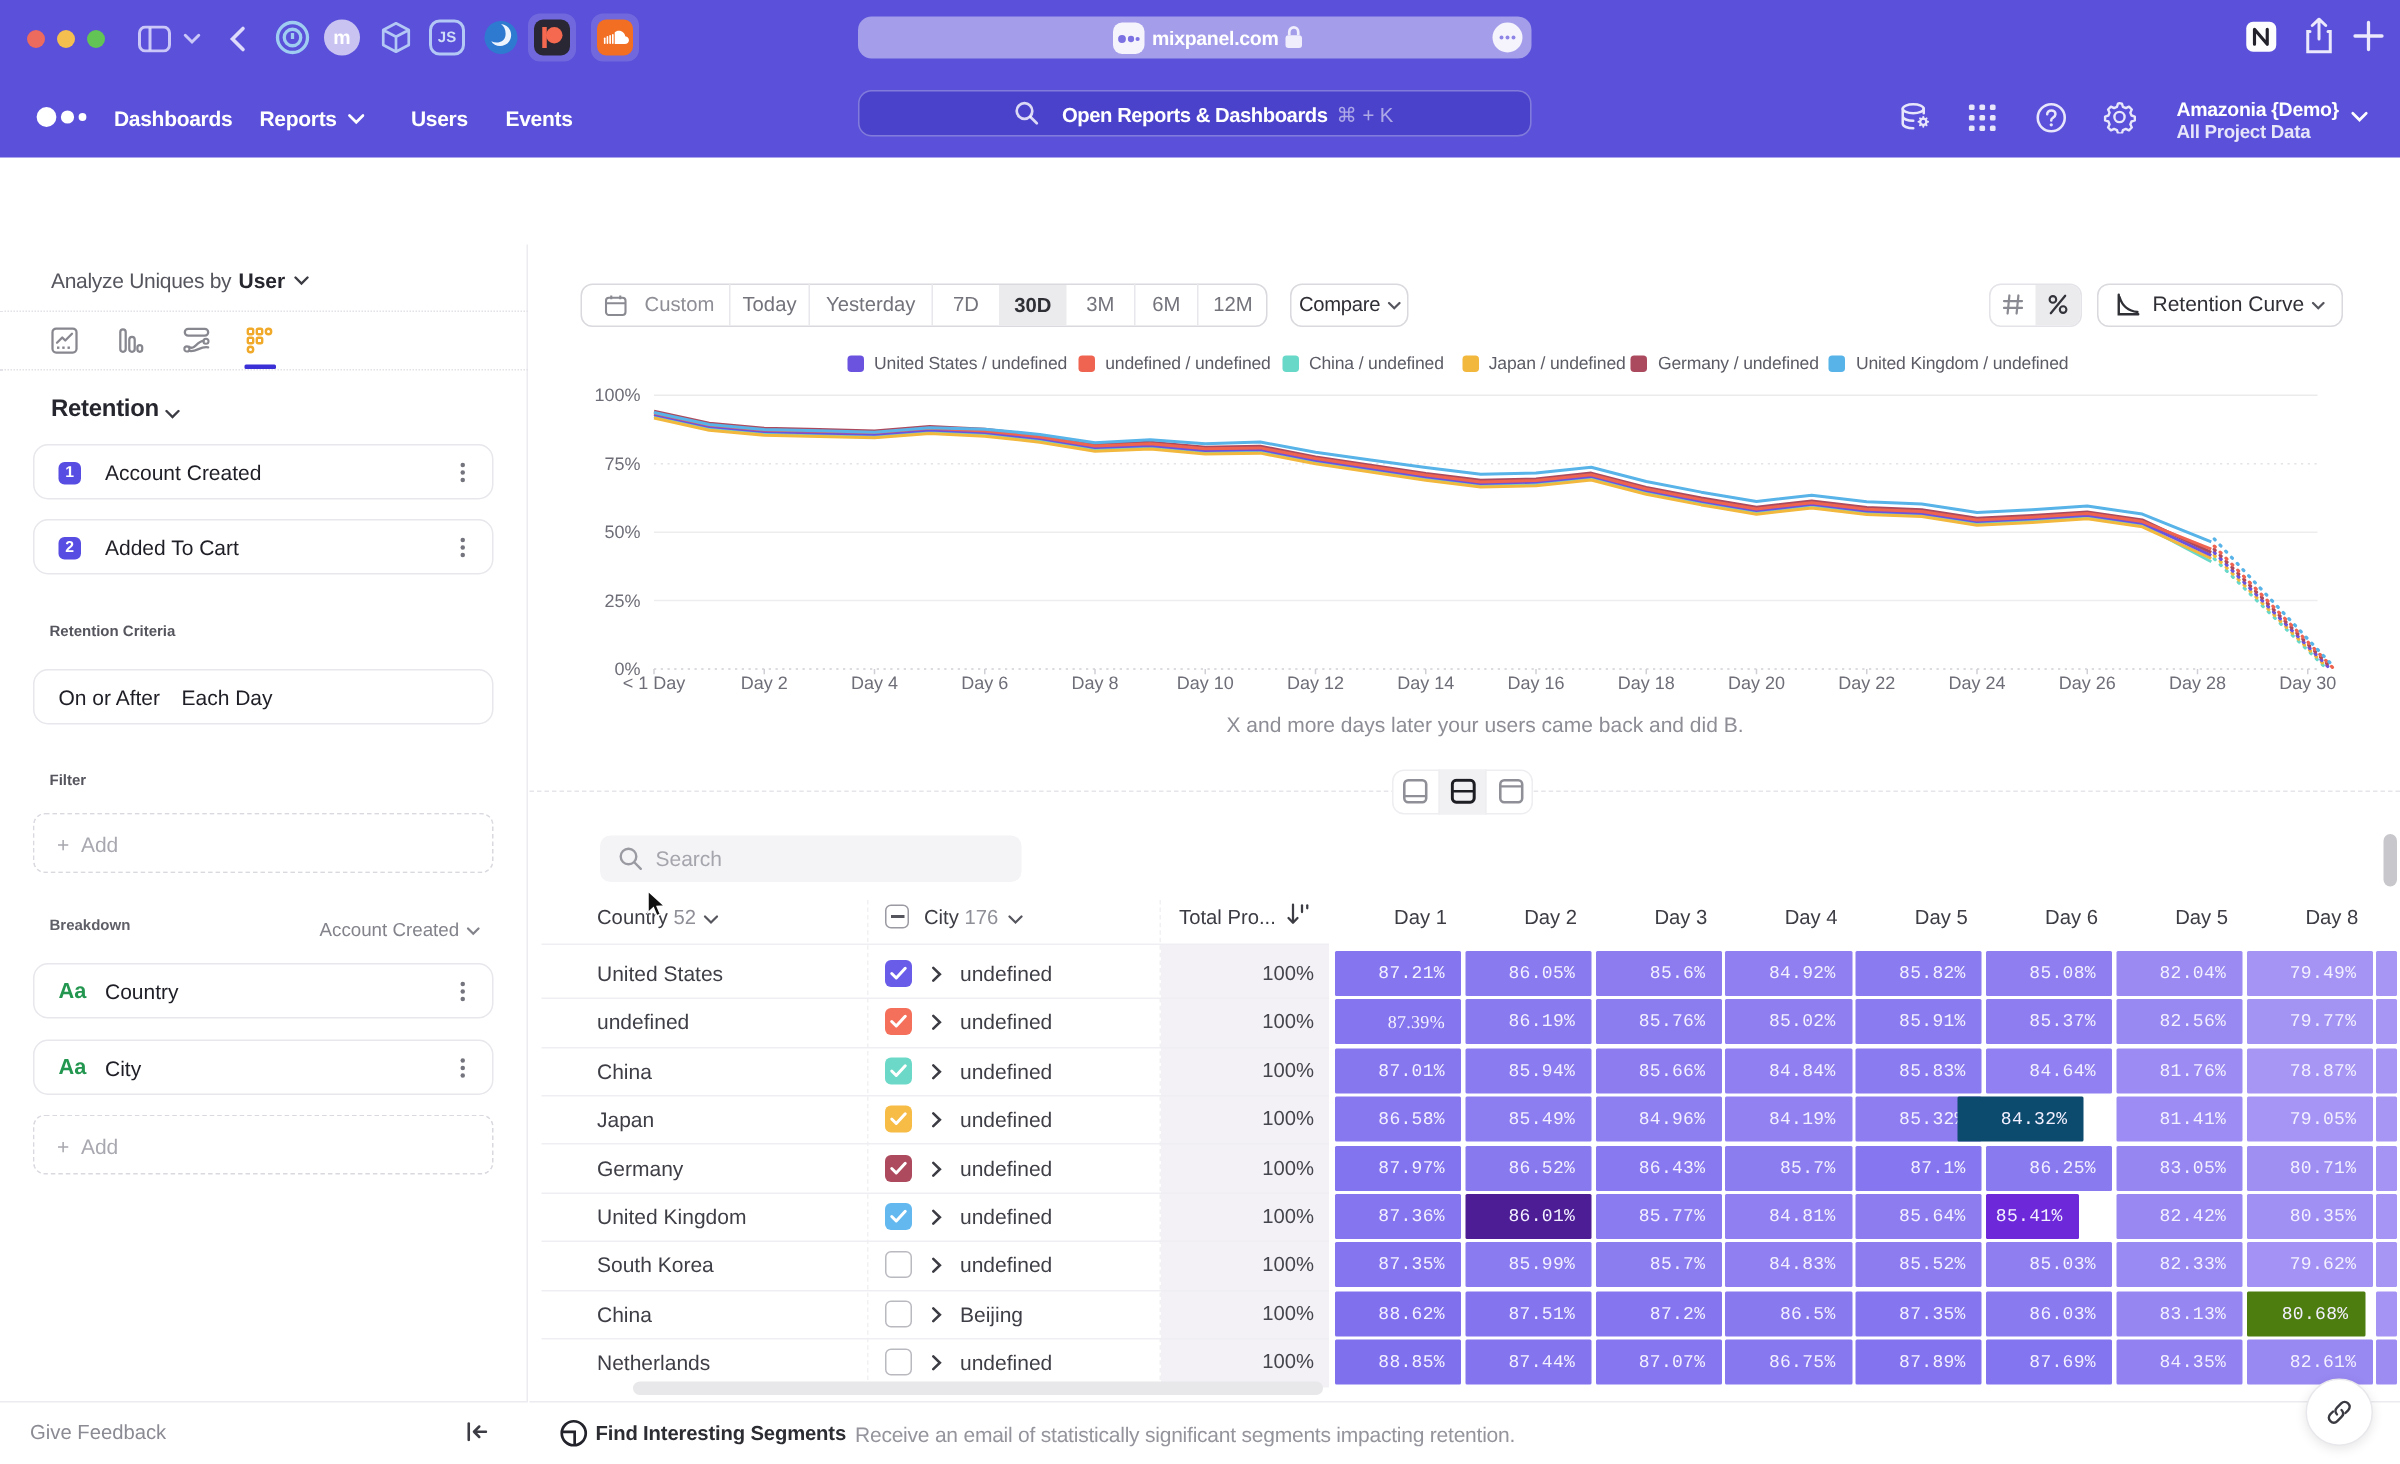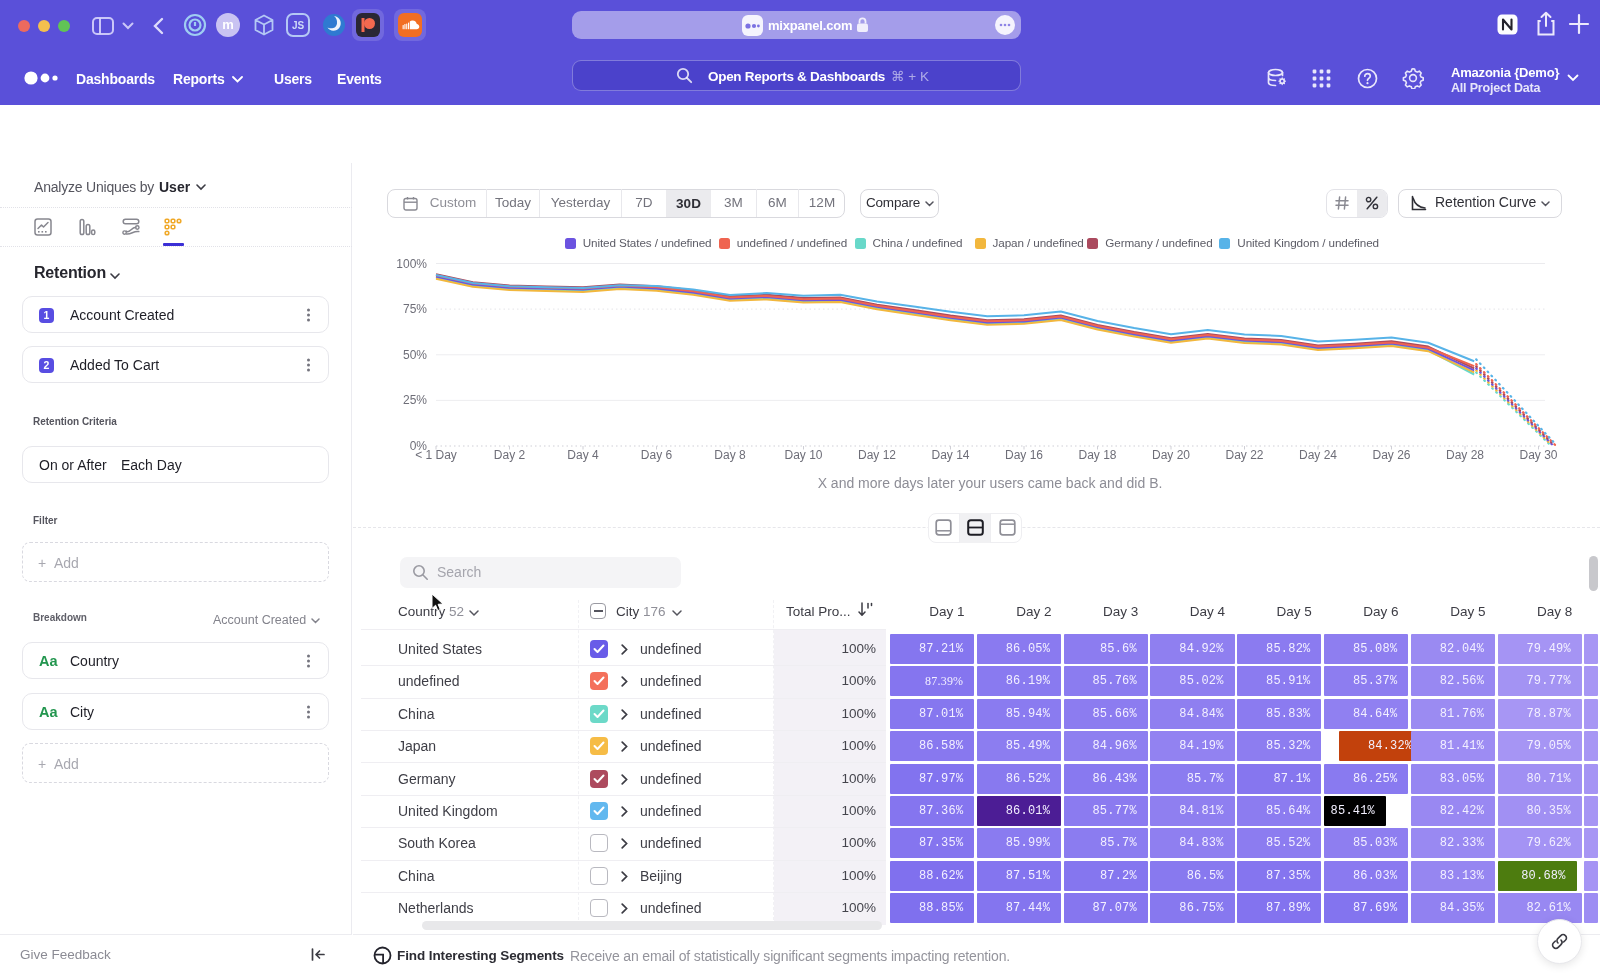--- a/index.html
+++ b/index.html
@@ -572,39 +572,39 @@
   <div class="cell" style="left:884.2px;top:535.8px;width:84.3px;background:rgb(139,123,240);">85.83%</div>
   <div class="cell" style="left:971.0px;top:535.8px;width:84.3px;background:rgb(144,128,241);">84.64%</div>
   <div class="cell" style="left:1057.8px;top:535.8px;width:84.3px;background:rgb(155,139,242);">81.76%</div>
   <div class="cell" style="left:1144.6px;top:535.8px;width:84.3px;background:rgb(167,150,244);">78.87%</div>
   <div class="cell" style="left:1231.4px;top:535.8px;width:13.6px;background:rgb(167,150,244);"></div>
   <div class="cell" style="left:537.0px;top:568.2px;width:84.3px;background:rgb(136,120,239);">86.58%</div>
   <div class="cell" style="left:623.8px;top:568.2px;width:84.3px;background:rgb(140,125,240);">85.49%</div>
   <div class="cell" style="left:710.6px;top:568.2px;width:84.3px;background:rgb(142,127,240);">84.96%</div>
   <div class="cell" style="left:797.4px;top:568.2px;width:84.3px;background:rgb(146,130,241);">84.19%</div>
   <div class="cell" style="left:884.2px;top:568.2px;width:84.3px;background:rgb(141,125,240);">85.32%</div>
-  <div class="cell" style="left:986px;top:568.2px;width:84.3px;background:#c2410c;">84.32%</div>
+  <div class="cell" style="left:952px;top:568.2px;width:84.3px;background:#0c4a6e;">84.32%</div>
   <div class="cell" style="left:1057.8px;top:568.2px;width:84.3px;background:rgb(157,140,243);">81.41%</div>
   <div class="cell" style="left:1144.6px;top:568.2px;width:84.3px;background:rgb(166,149,244);">79.05%</div>
   <div class="cell" style="left:1231.4px;top:568.2px;width:13.6px;background:rgb(167,150,244);"></div>
   <div class="cell" style="left:537.0px;top:600.6px;width:84.3px;background:rgb(130,115,239);">87.97%</div>
   <div class="cell" style="left:623.8px;top:600.6px;width:84.3px;background:rgb(136,121,239);">86.52%</div>
   <div class="cell" style="left:710.6px;top:600.6px;width:84.3px;background:rgb(136,121,240);">86.43%</div>
   <div class="cell" style="left:797.4px;top:600.6px;width:84.3px;background:rgb(139,124,240);">85.7%</div>
   <div class="cell" style="left:884.2px;top:600.6px;width:84.3px;background:rgb(134,118,239);">87.1%</div>
   <div class="cell" style="left:971.0px;top:600.6px;width:84.3px;background:rgb(137,122,240);">86.25%</div>
   <div class="cell" style="left:1057.8px;top:600.6px;width:84.3px;background:rgb(150,134,242);">83.05%</div>
   <div class="cell" style="left:1144.6px;top:600.6px;width:84.3px;background:rgb(160,143,243);">80.71%</div>
   <div class="cell" style="left:1231.4px;top:600.6px;width:13.6px;background:rgb(165,148,244);"></div>
   <div class="cell" style="left:537.0px;top:633.0px;width:84.3px;background:rgb(133,117,239);">87.36%</div>
   <div class="cell" style="left:623.8px;top:633.0px;width:84.3px;background:#4c1d95;">86.01%</div>
   <div class="cell" style="left:710.6px;top:633.0px;width:84.3px;background:rgb(139,123,240);">85.77%</div>
   <div class="cell" style="left:797.4px;top:633.0px;width:84.3px;background:rgb(143,127,240);">84.81%</div>
   <div class="cell" style="left:884.2px;top:633.0px;width:84.3px;background:rgb(140,124,240);">85.64%</div>
-  <div class="cell" style="left:971.0px;top:633.0px;width:62px;background:#000000;">85.41%</div>
+  <div class="cell" style="left:971.0px;top:633.0px;width:62px;background:#6d28d9;">85.41%</div>
   <div class="cell" style="left:1057.8px;top:633.0px;width:84.3px;background:rgb(153,136,242);">82.42%</div>
   <div class="cell" style="left:1144.6px;top:633.0px;width:84.3px;background:rgb(161,144,243);">80.35%</div>
   <div class="cell" style="left:1231.4px;top:633.0px;width:13.6px;background:rgb(166,149,244);"></div>
   <div class="cell" style="left:537.0px;top:665.4px;width:84.3px;background:rgb(133,117,239);">87.35%</div>
   <div class="cell" style="left:623.8px;top:665.4px;width:84.3px;background:rgb(138,123,240);">85.99%</div>
   <div class="cell" style="left:710.6px;top:665.4px;width:84.3px;background:rgb(139,124,240);">85.7%</div>
   <div class="cell" style="left:797.4px;top:665.4px;width:84.3px;background:rgb(143,127,240);">84.83%</div>
   <div class="cell" style="left:884.2px;top:665.4px;width:84.3px;background:rgb(140,124,240);">85.52%</div>
   <div class="cell" style="left:971.0px;top:665.4px;width:84.3px;background:rgb(142,126,240);">85.03%</div>
   <div class="cell" style="left:1057.8px;top:665.4px;width:84.3px;background:rgb(153,137,242);">82.33%</div>

